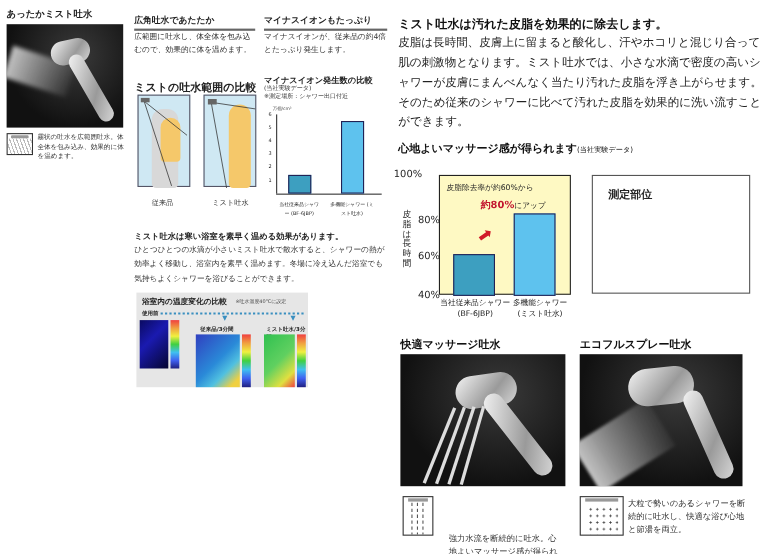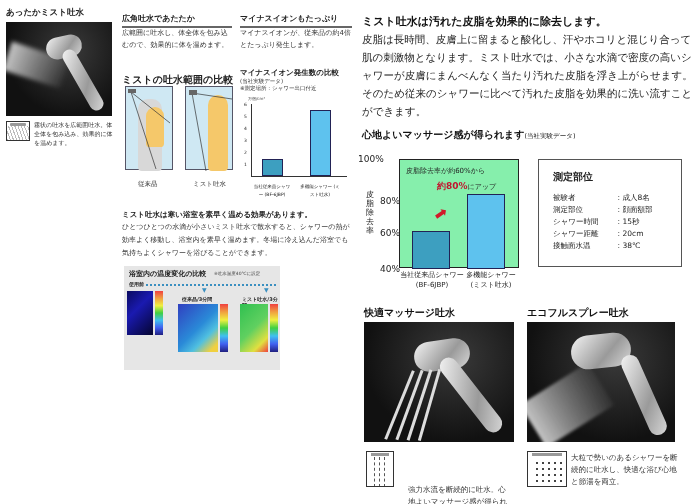--- a/index.html
+++ b/index.html
@@ -28,21 +28,21 @@
   
   .temp-panel { background: #e6e6e6; }
   .thermo-dark { background: linear-gradient(135deg, #0a0a60, #1a1ab0 40%, #050530); }
   .thermo-blue { background: linear-gradient(135deg, #3040c0, #2a8ad8 50%, #50c0e0 70%, #f0d040 90%); }
   .thermo-green { background: linear-gradient(135deg, #30c050, #60d060 50%, #e0e040 80%, #f04040); }
   .scale { background: linear-gradient(180deg, #f04040, #f0a040, #f0f040, #40d040, #40c0f0, #4060f0, #202080); }
 
   
   .big-h { font-size: 11px; font-weight: bold; color: #111; }
   .big-p { font-size: 10.5px; line-height: 18px; color: #222; }
-  .chart-frame { border: 1px solid #222; background: #86efac; }
+  .chart-frame { border: 1px solid #222; background: #fef9c3; }
   .cond-box { border: 1px solid #555; background: #fff; }
   .tick { font-size: 9px; color: #222; }
   .red { color: #c2142e; font-weight: bold; padding-left: 31px; }
 </style>
 </head>
 <body>
 
 <div class="abs h-small" style="left:6px;top:7px;font-size:8.5px;">あったかミスト吐水</div>
 <div class="abs photo" style="left:6px;top:22px;width:106px;height:94px;">
   <div class="spray" style="left:0;top:28px;width:60px;height:30px;transform:rotate(18deg);filter:blur(2px);"></div>
@@ -97,21 +97,21 @@
   <div class="abs" style="left:4px;top:2px;font-size:4.5px;">6</div>
   <div class="abs bar-a" style="left:22px;top:59px;width:21px;height:17px;"></div>
   <div class="abs bar-b" style="left:70px;top:10px;width:21px;height:66px;"></div>
 </div>
 <div class="abs" style="left:252px;top:183px;font-size:4.5px;line-height:8px;text-align:center;width:40px;">当社従来品シャワー (BF-6JBP)</div>
 <div class="abs" style="left:300px;top:183px;font-size:4.5px;line-height:8px;text-align:center;width:40px;">多機能シャワー (ミスト吐水)</div>
 
 <div class="abs h-small" style="left:122px;top:210px;font-size:7.5px;">ミスト吐水は寒い浴室を素早く温める効果があります。</div>
 <div class="abs p-small" style="left:122px;top:221px;width:232px;font-size:7px;line-height:13px;">ひとつひとつの水滴が小さいミスト吐水で散水すると、シャワーの熱が効率よく移動し、浴室内を素早く温めます。冬場に冷え込んだ浴室でも気持ちよくシャワーを浴びることができます。</div>
 
-<div class="abs temp-panel" style="left:124px;top:266px;width:156px;height:104px;">
+<div class="abs temp-panel" style="left:124px;top:266px;width:156px;height:86px;">
   <div class="abs" style="left:5px;top:3px;font-size:7px;font-weight:bold;">浴室内の温度変化の比較</div>
   <div class="abs" style="left:90px;top:5px;font-size:4.5px;color:#444;">※吐水温度40℃に設定</div>
   <div class="abs" style="left:5px;top:15px;font-size:5px;font-weight:bold;">使用前</div>
   <div class="abs" style="left:22px;top:18px;width:130px;border-top:2px dotted #3a8fc0;"></div>
   <div class="abs" style="left:78px;top:20px;font-size:6px;color:#3a8fc0;">▼</div>
   <div class="abs" style="left:140px;top:20px;font-size:6px;color:#3a8fc0;">▼</div>
   <div class="abs thermo-dark" style="left:3px;top:25px;width:26px;height:44px;"></div>
   <div class="abs scale" style="left:31px;top:25px;width:8px;height:44px;"></div>
   <div class="abs" style="left:58px;top:30px;font-size:5px;font-weight:bold;">従来品/3分間</div>
   <div class="abs thermo-blue" style="left:54px;top:38px;width:40px;height:48px;"></div>
@@ -124,43 +124,36 @@
 <div class="abs big-h" style="left:362px;top:14px;">ミスト吐水は汚れた皮脂を効果的に除去します。</div>
 <div class="abs big-p" style="left:362px;top:30px;width:332px;">皮脂は長時間、皮膚上に留まると酸化し、汗やホコリと混じり合って肌の刺激物となります。ミスト吐水では、小さな水滴で密度の高いシャワーが皮膚にまんべんなく当たり汚れた皮脂を浮き上がらせます。そのため従来のシャワーに比べて汚れた皮脂を効果的に洗い流すことができます。</div>
 <div class="abs big-h" style="left:362px;top:128px;font-size:10px;">
   <span>心地よいマッサージ感が得られます</span><span style="font-size:6.5px;font-weight:normal;">(当社実験データ)</span>
 </div>
 
 <div class="abs tick" style="left:358px;top:154px;">100%</div>
 <div class="abs tick" style="left:380px;top:180px;margin-top:16px;">80%</div>
 <div class="abs tick" style="left:380px;top:228px;">60%</div>
 <div class="abs tick" style="left:380px;top:264px;">40%</div>
-<div class="abs" style="left:366px;top:190px;width:8px;font-size:8px;line-height:9px;word-break:break-all;">皮脂除去率</div>
+<div class="abs" style="left:366px;top:190px;width:8px;font-size:8px;line-height:9px;word-break:break-all;">皮脂は長時間</div>
 
 <div class="abs chart-frame" style="left:399px;top:159px;width:120px;height:109px;">
   <div class="abs" style="left:6px;top:6px;font-size:7px;">皮脂除去率が約60%から</div>
   <div class="abs" style="left:6px;top:20px;font-size:9px;">
     <span class="red">約80%</span><span style="font-size:7px;">にアップ</span>
   </div>
   <div class="abs" style="left:34px;top:44px;font-size:16px;color:#d11a2a;transform:rotate(-35deg);">➡</div>
   <div class="abs bar-a" style="left:12px;top:71px;width:38px;height:38px;"></div>
   <div class="abs bar-b" style="left:67px;top:34px;width:38px;height:75px;"></div>
 </div>
 <div class="abs" style="left:400px;top:270px;width:64px;text-align:center;font-size:7px;line-height:10px;">当社従来品シャワー (BF-6JBP)</div>
 <div class="abs" style="left:462px;top:270px;width:58px;text-align:center;font-size:7px;line-height:10px;">多機能シャワー (ミスト吐水)</div>
 
 <div class="abs cond-box" style="left:538px;top:159px;width:144px;height:108px;">
   <div class="abs" style="left:14px;top:10px;font-size:10px;font-weight:bold;">測定部位</div>
-  <div class="abs" style="left:14px;top:32px;font-size:7.5px;line-height:12px;">
-    <div><span style="display:inline-block;width:62px;">被験者</span><span>：成人8名</span></div>
-    <div><span style="display:inline-block;width:62px;">測定部位</span><span>：顔面額部</span></div>
-    <div><span style="display:inline-block;width:62px;">シャワー時間</span><span>：15秒</span></div>
-    <div><span style="display:inline-block;width:62px;">シャワー距離</span><span>：20cm</span></div>
-    <div><span style="display:inline-block;width:62px;">接触面水温</span><span>：38℃</span></div>
-  </div>
 </div>
 
 <div class="abs big-h" style="left:364px;top:306px;font-size:10px;">快適マッサージ吐水</div>
 <div class="abs photo" style="left:364px;top:322px;width:150px;height:120px;">
   <div class="showerhead" style="left:50px;top:18px;width:56px;height:30px;transform:rotate(-8deg);"></div>
   <div class="showerhead" style="left:98px;top:28px;width:18px;height:90px;transform:rotate(-38deg);border-radius:12px;"></div>
   <div class="spray" style="left:34px;top:46px;width:3px;height:74px;transform:rotate(22deg);background:#ddd;"></div>
   <div class="spray" style="left:44px;top:46px;width:3px;height:74px;transform:rotate(20deg);background:#ddd;"></div>
   <div class="spray" style="left:54px;top:46px;width:3px;height:74px;transform:rotate(18deg);background:#ddd;"></div>
   <div class="spray" style="left:64px;top:46px;width:3px;height:74px;transform:rotate(16deg);background:#ddd;"></div>

